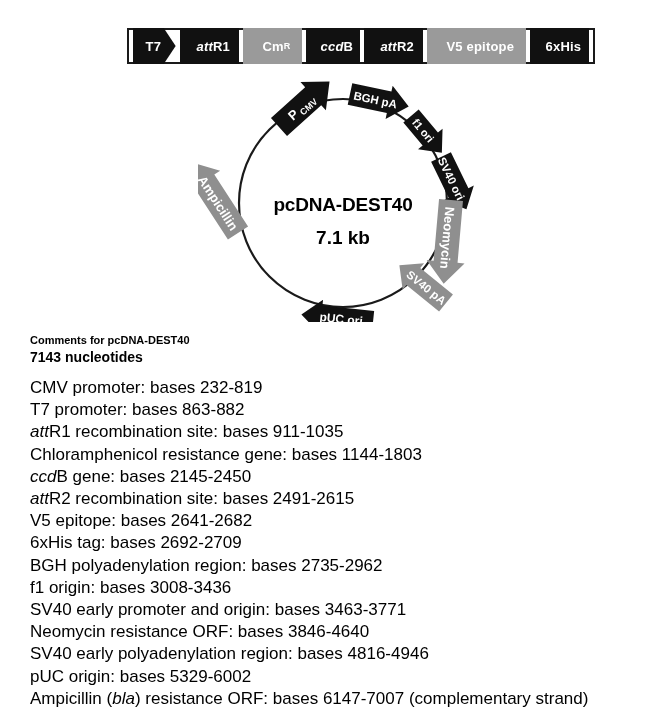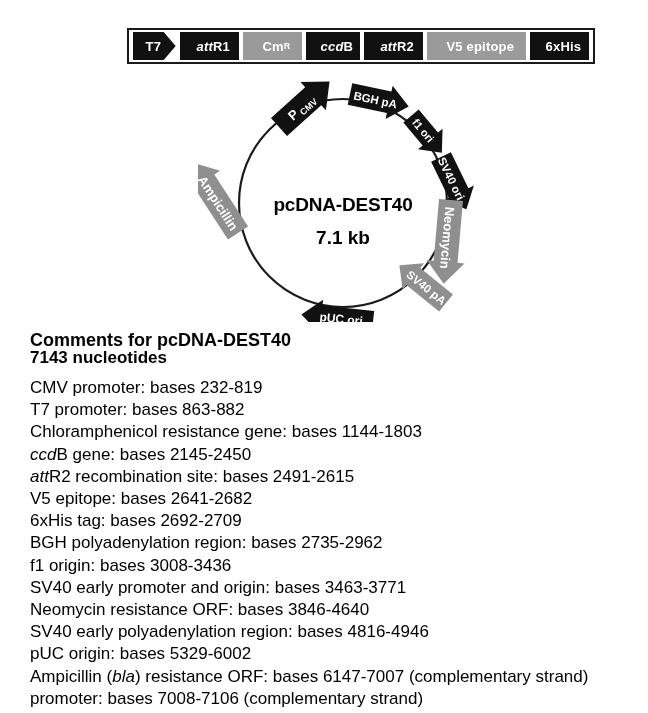--- a/index.html
+++ b/index.html
@@ -25,21 +25,21 @@
     height: 36px;
     border: 2px solid #1a1a1a;
     box-sizing: border-box;
     display: flex;
     align-items: center;
     padding: 3px 4px;
     gap: 4px;
     background: #ffffff;
   }
   .lm-box {
-    height: 28px;
+    height: 36px;
     display: flex;
     align-items: center;
     justify-content: center;
     font-size: 13px;
     font-weight: bold;
     letter-spacing: 0.2px;
     box-sizing: border-box;
     white-space: nowrap;
     padding-left: 8px;
   }
@@ -98,26 +98,26 @@
   }
 
   
   #comments {
     position: absolute;
     left: 30px;
     top: 332px;
     width: 590px;
   }
   #comments .c-title {
-    font-size: 18px;
+    font-size: 11px;
     font-weight: bold;
     line-height: 17px;
   }
   #comments .c-sub {
-    font-size: 17px;
+    font-size: 14px;
     font-weight: bold;
     line-height: 17px;
     margin-bottom: 11px;
   }
   #comments ul {
     list-style: none;
     margin: 0;
     padding: 0;
   }
   #comments li {
@@ -215,20 +215,21 @@
   <div id="plasmid-name">pcDNA-DEST40</div>
   <div id="plasmid-size">7.1 kb</div>
 </div>
 
 <div id="comments">
   <div class="c-title">Comments for pcDNA-DEST40</div>
   <div class="c-sub">7143 nucleotides</div>
   <ul>
     <li><span>CMV promoter: bases 232-819</span></li>
     <li><span>T7 promoter: bases 863-882</span></li>
+    <li><span class="it">att</span>R1 recombination site: bases 911-1035</li>
     <li><span>Chloramphenicol resistance gene: bases 1144-1803</span></li>
     <li><span class="it">ccd</span>B gene: bases 2145-2450</li>
     <li><span class="it">att</span>R2 recombination site: bases 2491-2615</li>
     <li><span>V5 epitope: bases 2641-2682</span></li>
     <li><span>6xHis tag: bases 2692-2709</span></li>
     <li><span>BGH polyadenylation region: bases 2735-2962</span></li>
     <li><span>f1 origin: bases 3008-3436</span></li>
     <li><span>SV40 early promoter and origin: bases 3463-3771</span></li>
     <li><span>Neomycin resistance ORF: bases 3846-4640</span></li>
     <li><span>SV40 early polyadenylation region: bases 4816-4946</span></li>

